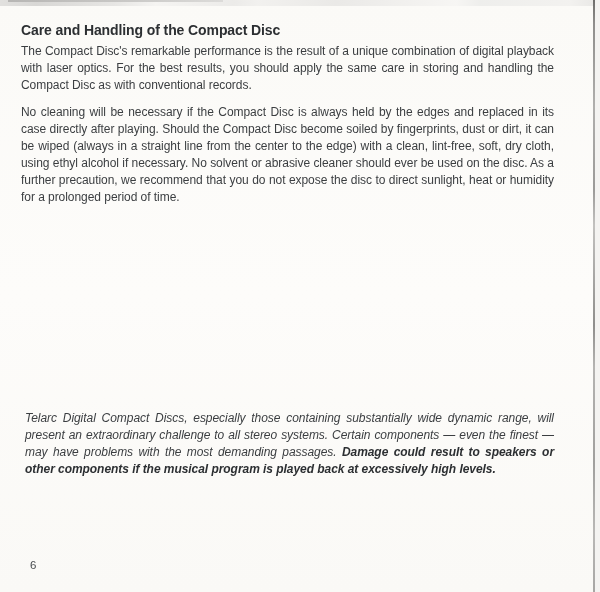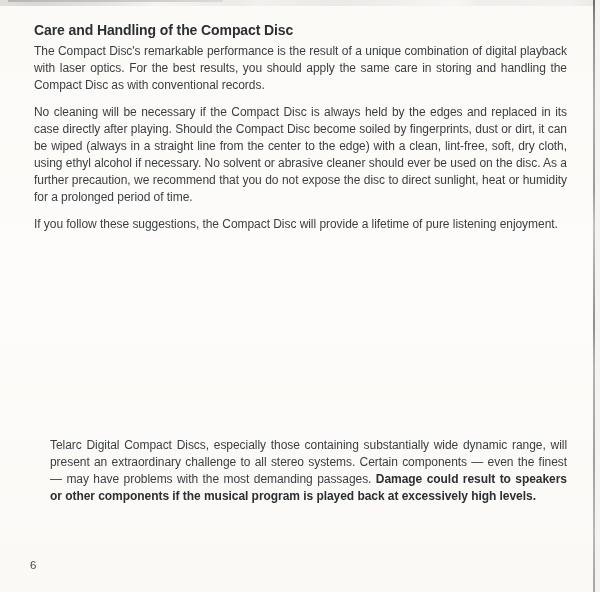--- a/index.html
+++ b/index.html
@@ -55,42 +55,43 @@
   .scan-bottom {
     position: absolute;
     bottom: 6px; left: 0;
     width: 100%; height: 5px;
     background: linear-gradient(90deg, #f7f6f4 0%, #eeede b 30%, #f2f1ef 70%, #f5f4f2 100%);
     opacity: 0.6;
   }
   
   .content {
     position: absolute;
-    left: 34px;
+    left: 21px;
     top: 22px;
     width: 533px;
     color: #3b3e41;
   }
   .content h1 {
     margin: 0 0 4px 0;
     font-size: 14px;
     line-height: 17px;
     font-weight: bold;
     color: #2c2f32;
     letter-spacing: -0.1px;
   }
   .content p {
     margin: 0 0 10px 0;
     font-size: 12px;
     line-height: 17px;
     text-align: justify;
     letter-spacing: -0.05px;
   }
   .content p.notice {
-    margin: 204px 0 0 16px;
+    margin: 204px 0 0 4px;
+    font-style: italic;
   }
   .content p.notice strong {
     color: #2c2f32;
   }
   .pagenum {
     position: absolute;
     left: 30px;
     top: 559px;
     font-size: 11.5px;
     color: #4a4d50;
@@ -107,19 +108,18 @@
   <div class="scan-right"></div>
   <div class="scan-bottom"></div>
 
   <div class="content">
     <h1>Care and Handling of the Compact Disc</h1>
 
     <p>The Compact Disc's remarkable performance is the result of a unique combination of digital playback with laser optics. For the best results, you should apply the same care in storing and handling the Compact Disc as with conventional records.</p>
 
     <p>No cleaning will be necessary if the Compact Disc is always held by the edges and replaced in its case directly after playing. Should the Compact Disc become soiled by fingerprints, dust or dirt, it can be wiped (always in a straight line from the center to the edge) with a clean, lint-free, soft, dry cloth, using ethyl alcohol if necessary. No solvent or abrasive cleaner should ever be used on the disc. As a further precaution, we recommend that you do not expose the disc to direct sunlight, heat or humidity for a prolonged period of time.</p>
 
-    <p>If you follow these suggestions, the Compact Disc will provide a lifetime of pure listening enjoyment.</p>
 
     <p class="notice"><span>Telarc Digital Compact Discs, especially those containing substantially wide dynamic range, will present an extraordinary challenge to all stereo systems. Certain components — even the finest — may have problems with the most demanding passages. </span><strong>Damage could result to speakers or other components if the musical program is played back at excessively high levels.</strong></p>
   </div>
 
   <div class="pagenum">6</div>
 </div>
 
 </body></html>

